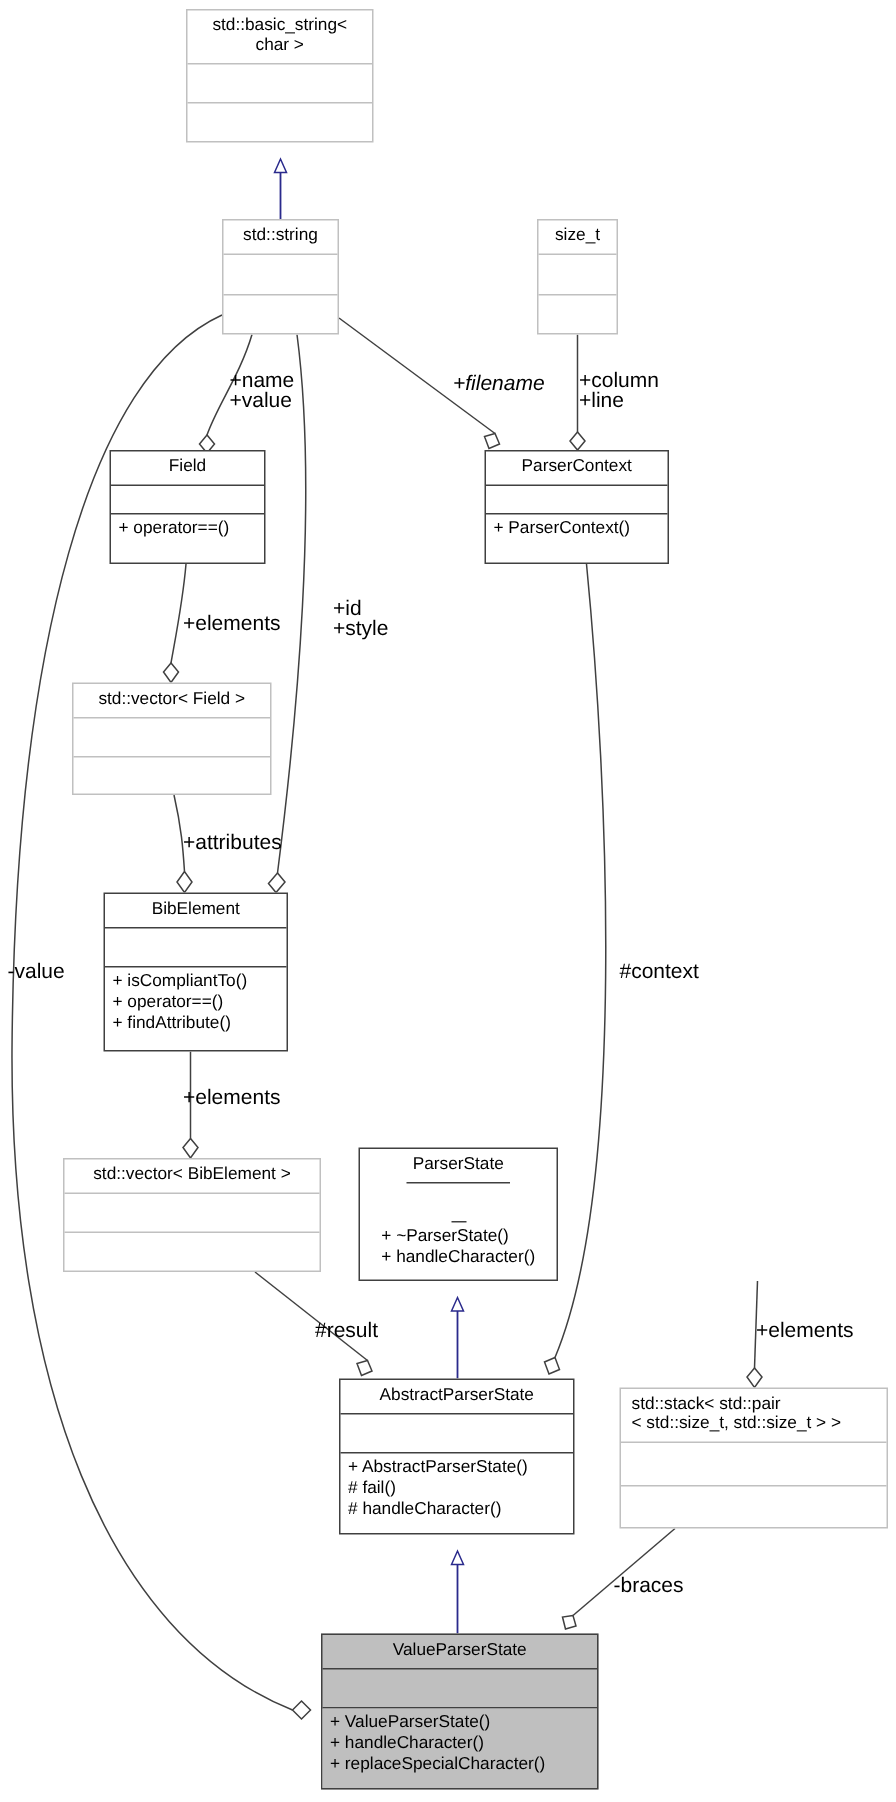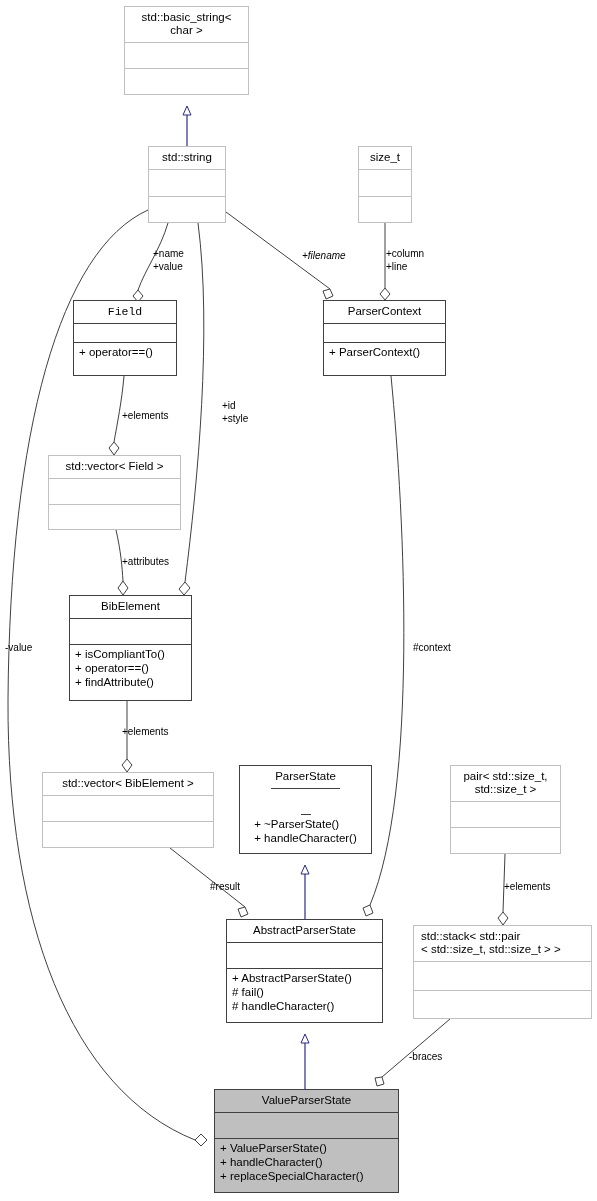--- a/index.html
+++ b/index.html
@@ -79,21 +79,21 @@
     font-size: 11.5px;
     line-height: 14px;
     padding: 2px 5px;
     color: #000000;
     flex: 1 1 auto;
     min-height: 18px;
     white-space: pre-line;
   }
   .edge-label {
     position: absolute;
-    font-size: 10px;
+    font-size: 14px;
     line-height: 13px;
     color: #000000;
     white-space: pre-line;
     z-index: 6;
   }
 </style>
 </head>
 <body>
 
 <div id="diagram-root">
@@ -191,21 +191,21 @@
     <div class="uml-ops"></div>
   </div>
 
   <div class="uml-class" style="left:358px; top:146px; width:54px; height:77px;">
     <div class="uml-name" style="height:23px;">size_t</div>
     <div class="uml-attrs"></div>
     <div class="uml-ops"></div>
   </div>
 
   <div class="uml-class strong" style="left:73px; top:300px; width:104px; height:76px;">
-    <div class="uml-name" style="height:23px;font-family:Liberation Mono, monospace;">Field</div>
+    <div class="uml-name" style="height:23px;">Field</div>
     <div class="uml-attrs"></div>
     <div class="uml-ops">+ operator==()</div>
   </div>
 
   <div class="uml-class strong" style="left:323px; top:300px; width:123px; height:76px;">
     <div class="uml-name" style="height:23px;">ParserContext</div>
     <div class="uml-attrs"></div>
     <div class="uml-ops">+ ParserContext()</div>
   </div>
 
@@ -229,26 +229,20 @@
     <div class="uml-ops"></div>
   </div>
 
   <div class="uml-class strong" style="left:239px; top:765px; width:133px; height:89px;align-items:center;">
     <div class="uml-name" style="height:23px;">ParserState</div>
     <div class="uml-attrs" style="flex:0 0 26px;"></div>
     <div class="uml-ops">+ ~ParserState()
 + handleCharacter()</div>
   </div>
 
-  <div class="uml-class" style="left:450px; top:765px; width:111px; height:89px;">
-    <div class="uml-name" style="height:36px;">pair&lt; std::size_t,
-std::size_t &gt;</div>
-    <div class="uml-attrs"></div>
-    <div class="uml-ops"></div>
-  </div>
 
   <div class="uml-class strong" style="left:226px; top:919px; width:157px; height:104px;">
     <div class="uml-name" style="height:23px;">AbstractParserState</div>
     <div class="uml-attrs" style="flex:0 0 26px;"></div>
     <div class="uml-ops">+ AbstractParserState()
 # fail()
 # handleCharacter()</div>
   </div>
 
   <div class="uml-class" style="left:413px; top:925px; width:179px; height:94px;">

